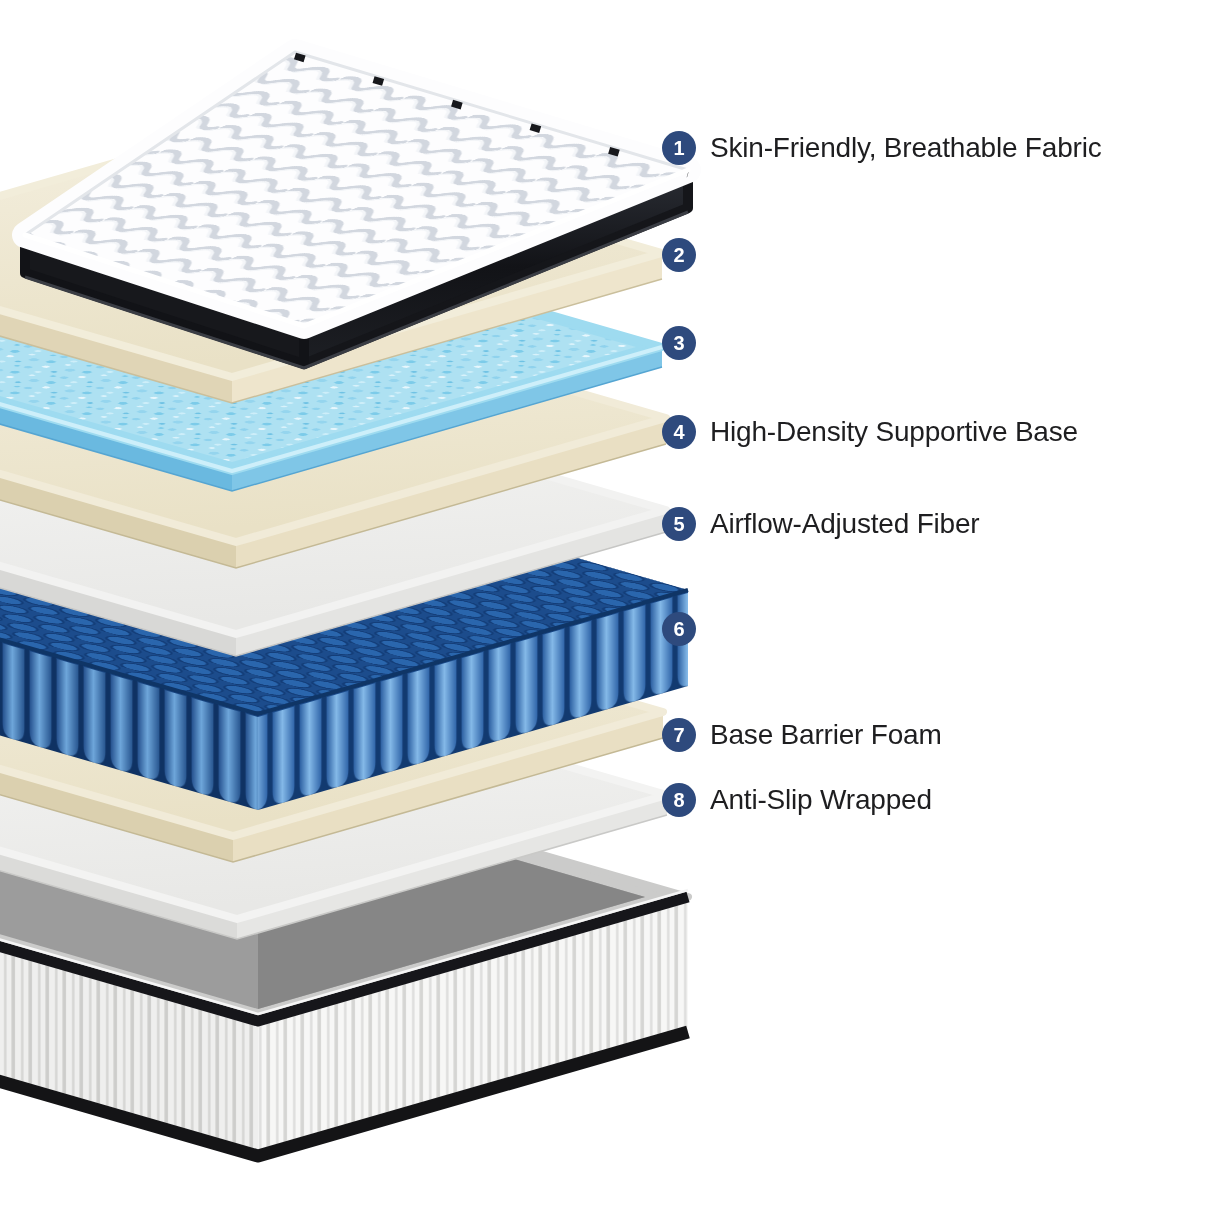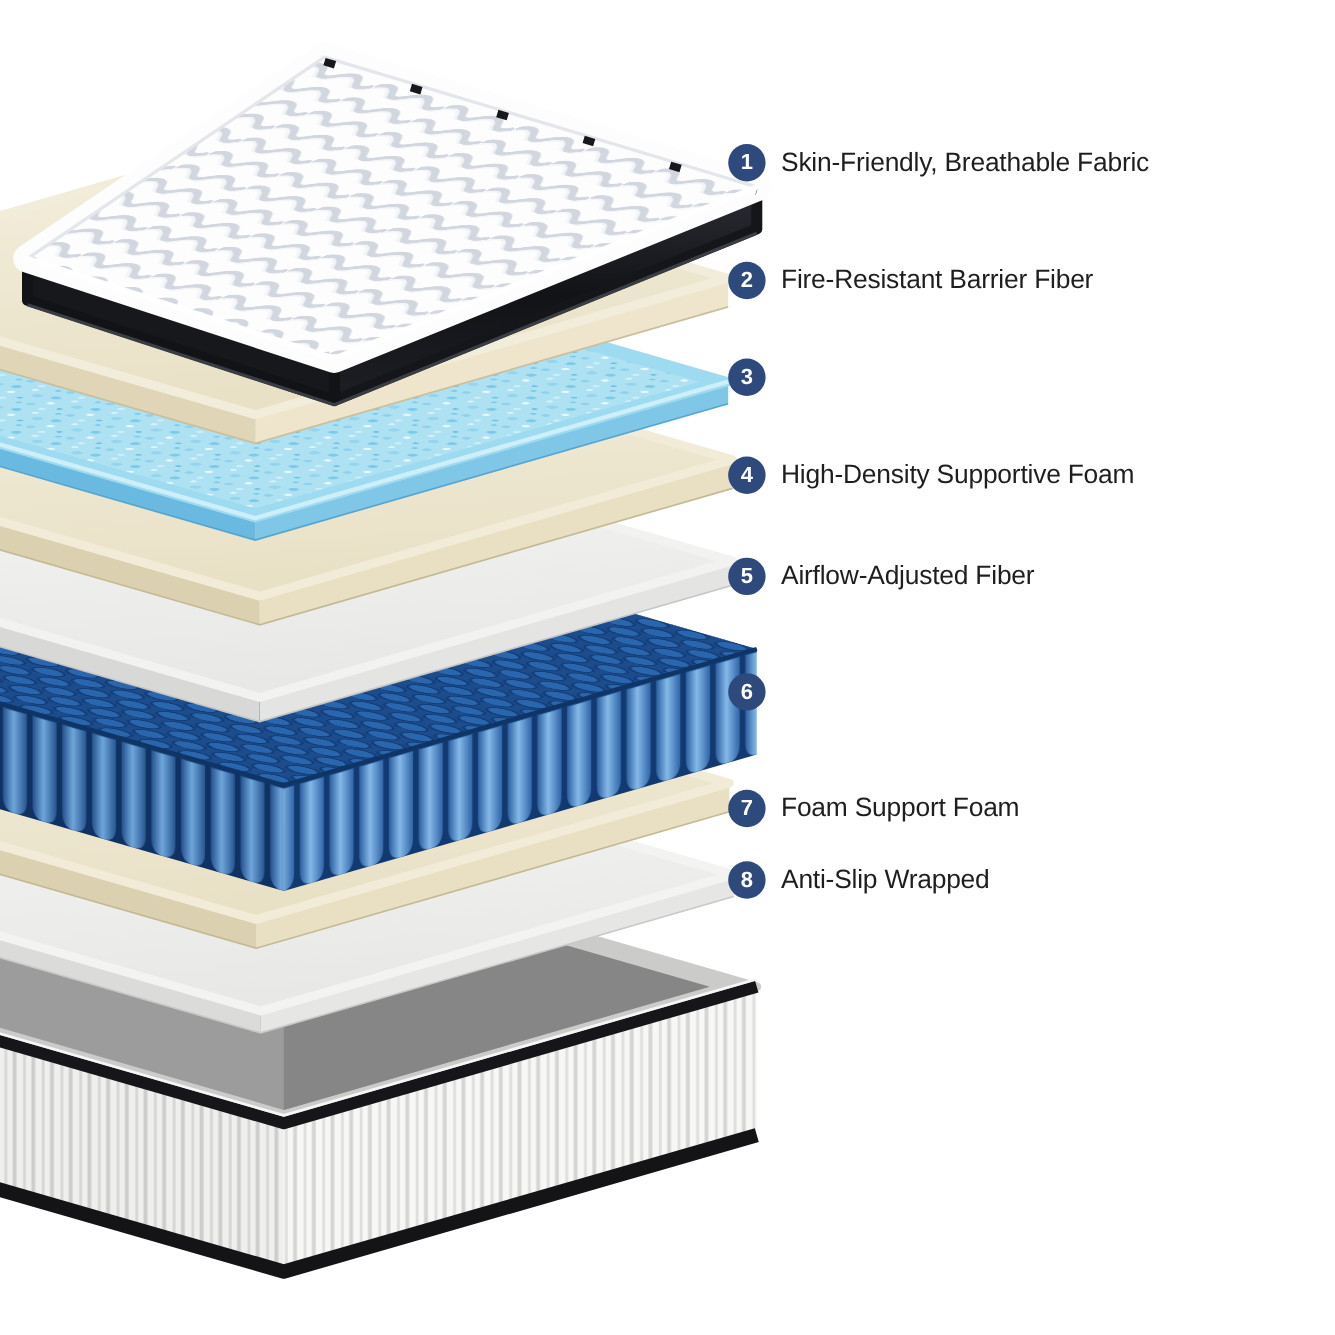--- a/index.html
+++ b/index.html
@@ -12,21 +12,21 @@
     position:absolute;left:662px;display:flex;align-items:center;gap:14px;
     height:40px;transform:translateY(-50%);white-space:nowrap;
   }
   .badge{
     flex:0 0 34px;width:34px;height:34px;border-radius:50%;
     background:var(--badge_navy,#2e4a7d);color:#ffffff;
     display:flex;align-items:center;justify-content:center;
     font-size:20px;font-weight:600;line-height:1;
   }
   .callout-text{
-    font-size:24px;font-weight:500;color:var(--label_text,#1e1e20);
+    font-size:28px;font-weight:500;color:var(--label_text,#1e1e20);
     letter-spacing:-0.2px;
   }
 </style>
 </head>
 <body>
 
 <div class="stage">
 
   <svg class="art" viewBox="0 0 1214 1214" aria-hidden="true">
     <defs>
@@ -186,38 +186,37 @@
       <polyline points="688,208 304,364 25,273" fill="none" stroke="#3a3d44" stroke-width="3" stroke-linejoin="round" transform="translate(0,4)"></polyline>
     </g>
   </svg>
 
   <div class="callout" style="top:148px">
     <span class="badge">1</span>
     <span class="callout-text">Skin-Friendly, Breathable Fabric</span>
   </div>
   <div class="callout" style="top:255px">
     <span class="badge">2</span>
-    <span class="callout-text">Fire-Resistant Barrier Fiber</span>
   </div>
   <div class="callout" style="top:343px">
     <span class="badge">3</span>
   </div>
   <div class="callout" style="top:432px">
     <span class="badge">4</span>
-    <span class="callout-text">High-Density Supportive Foam</span>
+    <span class="callout-text">High-Density Supportive Base</span>
   </div>
   <div class="callout" style="top:524px">
     <span class="badge">5</span>
     <span class="callout-text">Airflow-Adjusted Fiber</span>
   </div>
   <div class="callout" style="top:629px">
     <span class="badge">6</span>
   </div>
   <div class="callout" style="top:735px">
     <span class="badge">7</span>
-    <span class="callout-text">Foam Support Foam</span>
+    <span class="callout-text">Base Barrier Foam</span>
   </div>
   <div class="callout" style="top:800px">
     <span class="badge">8</span>
     <span class="callout-text">Anti-Slip Wrapped</span>
   </div>
 
 </div>
 
 </body></html>

